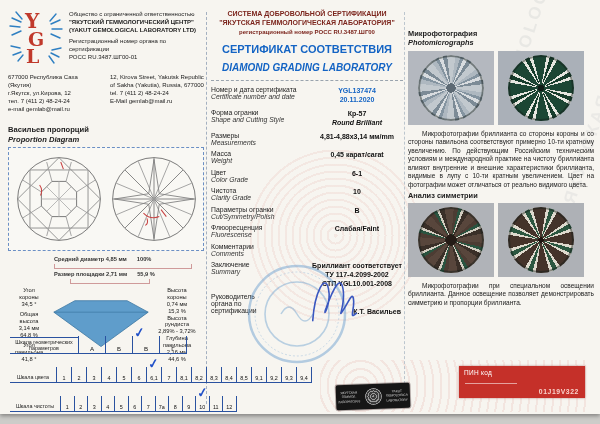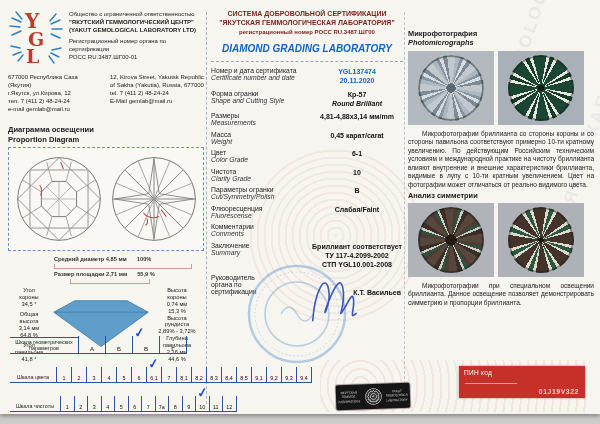--- a/index.html
+++ b/index.html
@@ -20,21 +20,21 @@
   
   .p-left{position:absolute;left:8px;top:8px;width:196px}
   .org-row{display:flex;gap:5px}
   .logo-box{width:56px;height:58px;flex:none}
   .org-text{font-size:6px;line-height:1.3;padding-top:3px}
   .org-text .t2,.org-text .t3{font-weight:bold}
   .org-text .t4{margin-top:4px}
   .addr-row{display:flex;gap:8px;margin-top:7px;font-size:6px;line-height:1.35}
   .addr-col{width:94px}
   .prop-head{margin-top:12px;font-size:7.6px;font-weight:bold;line-height:1.25}
-  .prop-head .en{}
+  .prop-head .en{font-style:italic}
   .prop-box{margin-top:3px;border:1.5px dashed #6b8fc4;height:98px;display:flex;align-items:center;justify-content:space-around;padding:2px;background:rgba(255,255,255,.3)}
   .facet-svg{width:88px;height:88px}
   .profile{margin-top:5px;font-size:5.7px;line-height:1.2;color:#1a1a1a}
   .meas-row{display:flex;justify-content:flex-start;gap:10px;margin-left:46px;font-weight:bold;color:#333}
   .meas-line{height:4px;border-left:1px solid #cf9a9a;border-right:1px solid #cf9a9a;border-bottom:1px solid #cf9a9a;margin:1px 0 2px 46px;width:136px}
   .meas-line.narrow{width:78px;margin-left:62px}
   .prof-grid{display:flex;margin-top:1px}
   .prof-col{display:flex;flex-direction:column;justify-content:space-between;text-align:center;padding:1px 0}
   .prof-col div{white-space:pre-line}
   .col-l{width:42px}.col-r{width:50px}
@@ -150,21 +150,21 @@
       </div>
       <div class="addr-col">
         <div>12, Kirova Street, Yakutsk Republic</div>
         <div>of Sakha (Yakutia), Russia, 677000</div>
         <div>tel. 7 (411 2) 48-24-24</div>
         <div>E-Mail gemlab@mail.ru</div>
       </div>
     </div>
 
     <div class="prop-head">
-      <div>Диаграмма освещении</div>
+      <div>Васильев пропорций</div>
       <div class="en">Proportion Diagram</div>
     </div>
 
     <div class="prop-box">
       <svg class="facet-svg" viewBox="0 0 100 100">
         <g fill="none" stroke="#6a6a6a" stroke-width="1">
           <circle cx="50" cy="50" r="47"></circle>
           <polygon points="50,3 97,50 50,97 3,50" stroke="#8a8a8a"></polygon>
           <polygon points="17,17 83,17 83,83 17,83" stroke="#8a8a8a"></polygon>
           <polygon points="70,42 58,30 42,30 30,42 30,58 42,70 58,70 70,58"></polygon>
@@ -352,20 +352,21 @@
     </div>
   </div>
 
   <div class="p-mid">
     <div class="m-head">
       <div class="mh1">СИСТЕМА ДОБРОВОЛЬНОЙ СЕРТИФИКАЦИИ</div>
       <div class="mh2">"ЯКУТСКАЯ ГЕММОЛОГИЧЕСКАЯ ЛАБОРАТОРИЯ"</div>
       <div class="mh3">регистрационный номер РОСС RU.3487.ШГ00</div>
     </div>
     <div class="m-title">
+      <div>СЕРТИФИКАТ СООТВЕТСТВИЯ</div>
     </div>
     <div class="m-title-en">DIAMOND GRADING LABORATORY</div>
 
     <div class="fields">
       <div class="frow">
         <div class="flabel">
           <div class="lru">Номер и дата сертификата</div>
           <div class="len">Certificate number and date</div>
         </div>
         <div class="fval blue">

